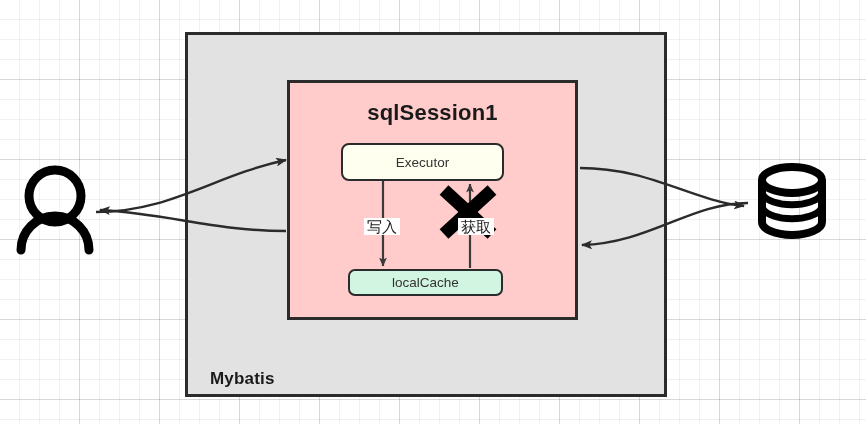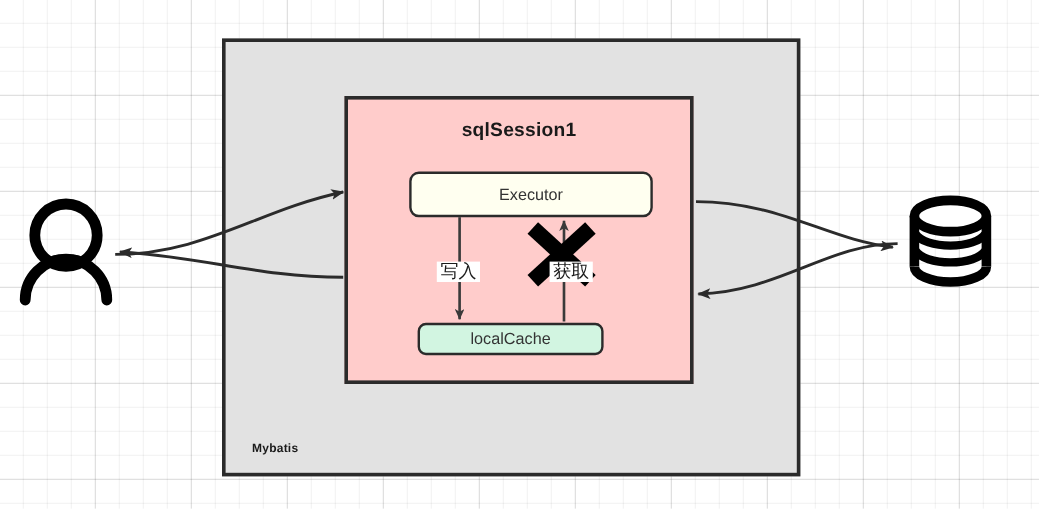--- a/index.html
+++ b/index.html
@@ -37,21 +37,21 @@
     width: 482px;
     height: 365px;
     background: #E2E2E2;
     border: 3px solid #2B2B2B;
     box-sizing: border-box;
   }
   .mybatis-label {
     position: absolute;
     left: 210px;
     top: 369px;
-    font-size: 10px;
+    font-size: 17px;
     font-weight: bold;
     color: #1A1A1A;
     letter-spacing: 0.2px;
     white-space: nowrap;
   }
   .session-box {
     position: absolute;
     left: 287px;
     top: 80px;
     width: 291px;
@@ -59,39 +59,39 @@
     background: #FFCCCB;
     border: 3px solid #2B2B2B;
     box-sizing: border-box;
   }
   .session-title {
     position: absolute;
     left: 287px;
     top: 100px;
     width: 291px;
     text-align: center;
-    font-size: 16px;
+    font-size: 22px;
     font-weight: bold;
     color: #1A1A1A;
     letter-spacing: 0.2px;
   }
   
   .node {
     position: absolute;
     box-sizing: border-box;
     border: 2.5px solid #2B2B2B;
     display: flex;
     align-items: center;
     justify-content: center;
     color: #333333;
   }
   .executor-node {
     left: 341px;
     top: 143px;
-    width: 203px;
+    width: 163px;
     height: 38px;
     background: #FFFFF0;
     border-radius: 8px;
     font-size: 13.5px;
   }
   .localcache-node {
     left: 348px;
     top: 269px;
     width: 155px;
     height: 27px;

